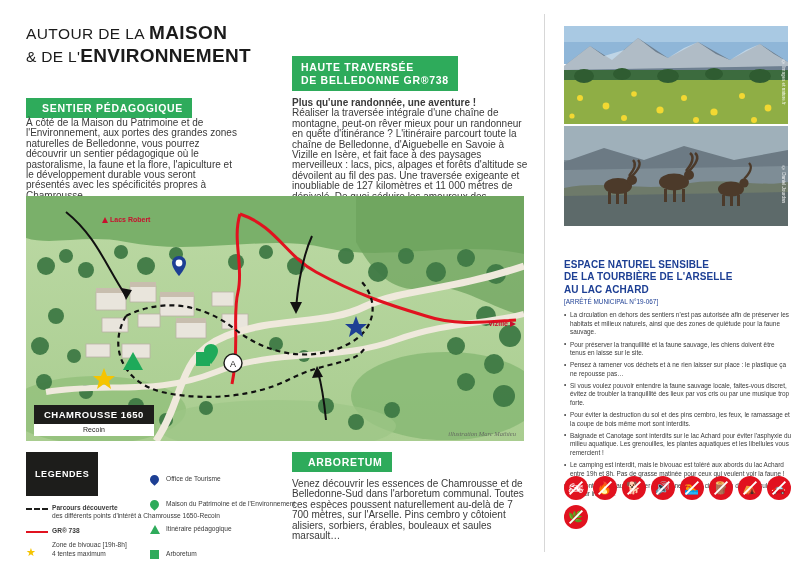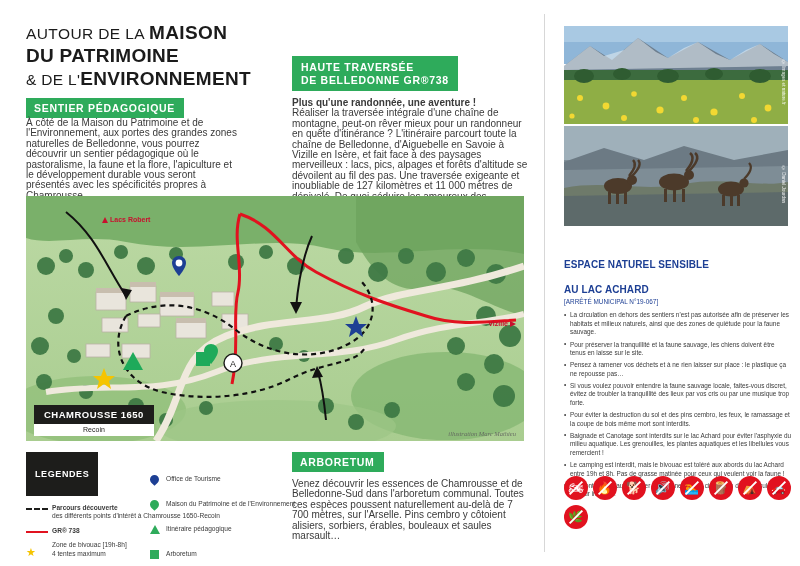--- a/index.html
+++ b/index.html
@@ -9,21 +9,21 @@
   
   .left{position:absolute;left:0;top:0;width:548px;height:566px;}
 
   .title{position:absolute;left:26px;top:22px;width:290px;color:#1b1b1b;}
   .title .l1{font-size:15.5px;letter-spacing:.4px;font-weight:400;}
   .title .l1 b{font-size:19px;font-weight:700;}
   .title .l2{font-size:19px;font-weight:700;letter-spacing:.3px;margin-top:1px;}
   .title .l3{font-size:19px;font-weight:700;letter-spacing:.3px;margin-top:1px;}
   .title .l3 .thin{font-weight:400;font-size:15.5px;}
 
-  .greenbar{background:#2eab5b;color:#fff;display:inline-block;padding:4px 9px 4px 8px;
+  .greenbar{background:#2eab5b;color:#fff;display:inline-block;padding:4px 9px 4px 16px;
             font-weight:700;font-size:10.5px;letter-spacing:.7px;}
   .greenbar.two{line-height:12.5px;padding:5px 9px;}
 
   .blk{position:absolute;}
   .blk p{margin:0;font-size:10px;line-height:10.4px;color:#3a3a3a;}
   .blk p.intro{font-weight:700;}
 
   #sentier{left:26px;top:98px;width:215px;}
   #sentier .body{}
 
@@ -111,21 +111,20 @@
 <body>
 
 <div class="page">
 
   <div class="vline"></div>
 
   <div class="left">
 
     <div class="title">
       <div class="l1"><span>AUTOUR DE LA </span><b>MAISON</b></div>
-      <div class="l2"><span>DU PATRIMOINE</span></div>
       <div class="l3"><span class="thin">&amp; DE L'</span><span>ENVIRONNEMENT</span></div>
     </div>
 
     <div class="blk" id="sentier">
       <div class="greenbar">SENTIER PÉDAGOGIQUE</div>
       <div class="body">
           <p>À côté de la Maison du Patrimoine et de l'Environnement, aux portes des grandes zones naturelles de Belledonne, vous pourrez découvrir un sentier pédagogique où le pastoralisme, la faune et la flore, l'apiculture et le développement durable vous seront présentés avec les spécificités propres à Chamrousse.</p>
         </div>
     </div>
 
@@ -394,21 +393,21 @@
               <path d="M26,5 C32,-1 35,-7 31,-11" stroke="#4c3a2a" stroke-width="2.3" fill="none"></path>
           </g>
         </g>
       </svg>
       <span class="credit" style="right:2px;top:40px;">© Daniel Jourdan</span>
     </div>
 
     <div class="esp">
       <h3>
         <span>ESPACE NATUREL SENSIBLE</span><br>
-        <br>
+        <span>DE LA TOURBIÈRE DE L'ARSELLE</span><br>
         <span>AU LAC ACHARD</span>
       </h3>
       <div class="arr">[ARRÊTÉ MUNICIPAL N°19-067]</div>
       <ul>
         <li>La circulation en dehors des sentiers n'est pas autorisée afin de préserver les habitats et milieux naturels, ainsi que des zones de quiétude pour la faune sauvage.</li>
         <li>Pour préserver la tranquillité et la faune sauvage, les chiens doivent être tenus en laisse sur le site.</li>
         <li>Pensez à ramener vos déchets et à ne rien laisser sur place : le plastique ça ne repousse pas…</li>
         <li>Si vous voulez pouvoir entendre la faune sauvage locale, faites-vous discret, évitez de troubler la tranquillité des lieux par vos cris ou par une musique trop forte.</li>
         <li>Pour éviter la destruction du sol et des pins cembro, les feux, le ramassage et la coupe de bois même mort sont interdits.</li>
         <li>Baignade et Canotage sont interdits sur le lac Achard pour éviter l'asphyxie du milieu aquatique. Les grenouilles, les plantes aquatiques et les libellules vous remercient !</li>

